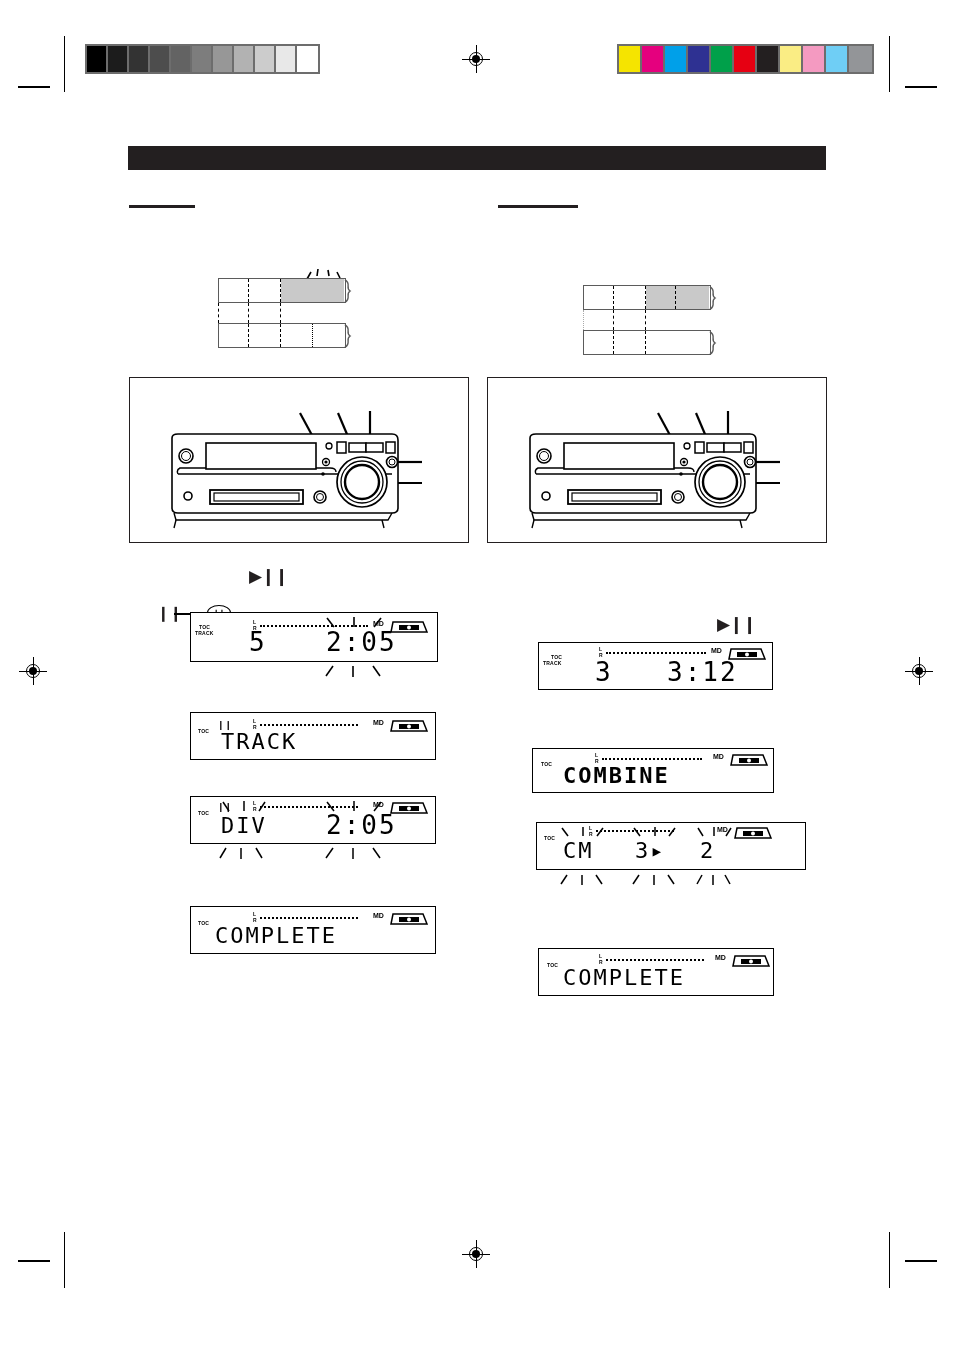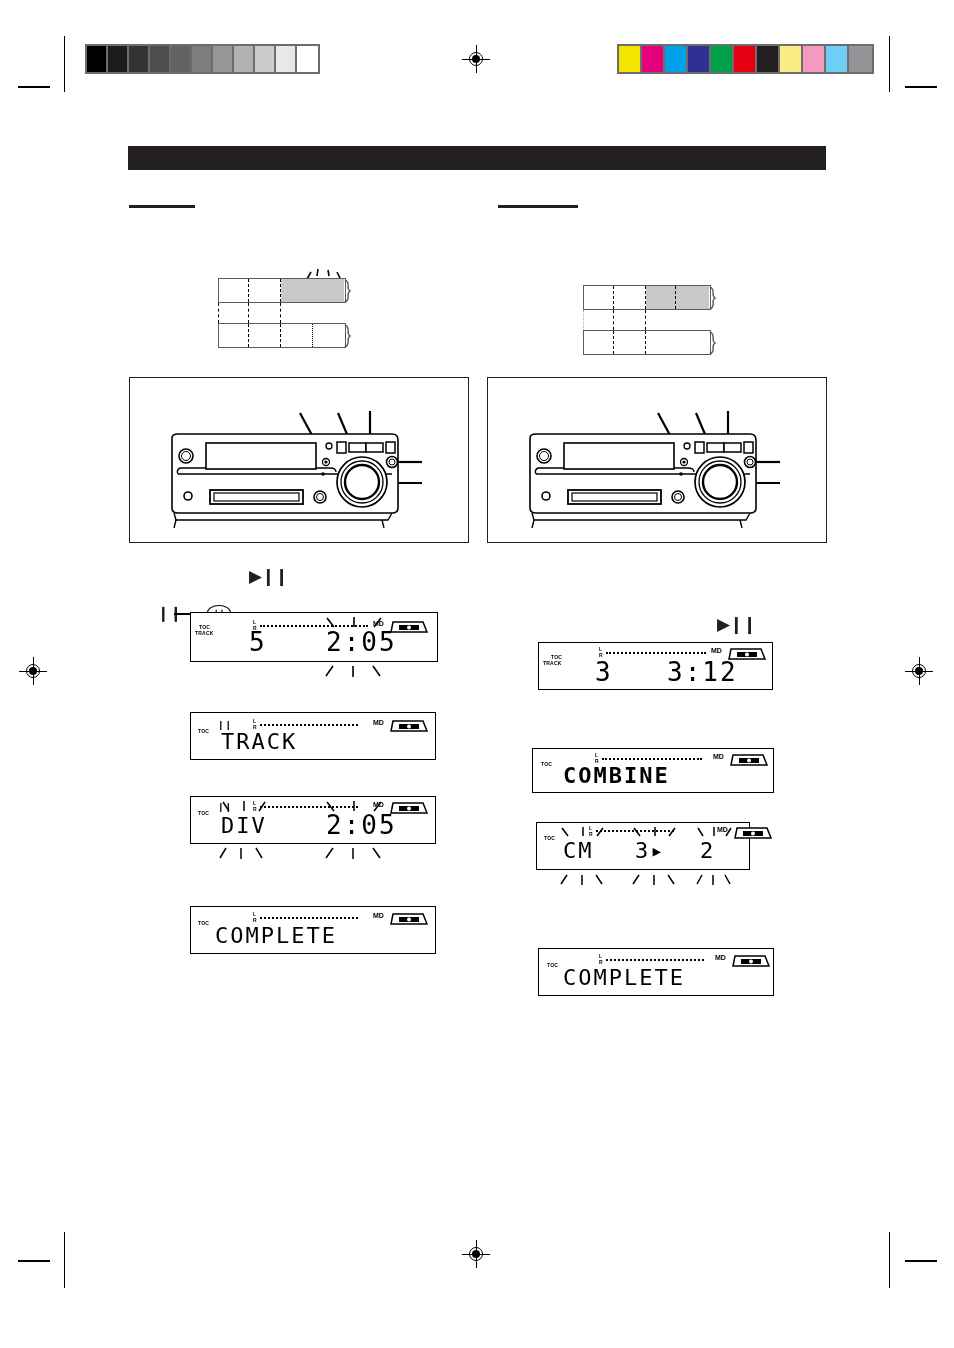--- a/index.html
+++ b/index.html
@@ -500,21 +500,21 @@
     <span class="mdtxt" style="left:0; top:2px;">MD</span>
     <svg width="40" height="18" viewBox="0 0 40 18" style="position:absolute; left:16px; top:0;">
       <path d="M4 4 L34 4 L38 14 L2 14 Z" stroke="#000" stroke-width="1.5" fill="#fff"></path>
       <rect x="10" y="7" width="20" height="5" fill="#000"></rect>
       <circle cx="20" cy="9.5" r="2" fill="#fff"></circle>
     </svg>
   </div>
   <div class="segs small" style="left:30px; top:14px;font-weight:bold;">COMBINE</div>
 </div>
 
-<div class="lcd" style="left:536px; top:822px; width:214px; height:48px;">
+<div class="lcd" style="left:536px; top:822px; width:270px; height:48px;">
   <div class="tinylabel" style="left:7px; top:13px;">TOC</div>
   <div class="lrbar" style="left:52px; top:3px; width:130px; height:14px;">
     <span class="lab" style="left:0; top:0;">L</span>
     <span class="lab" style="left:0; top:6px;">R</span>
     <span class="dots" style="left:7px; top:4px; width:78px;"></span>
   </div>
   <div class="mdmark" style="left:180px; top:1px;">
     <span class="mdtxt" style="left:0; top:2px;">MD</span>
     <svg width="40" height="18" viewBox="0 0 40 18" style="position:absolute; left:16px; top:0;">
       <path d="M4 4 L34 4 L38 14 L2 14 Z" stroke="#000" stroke-width="1.5" fill="#fff"></path>

